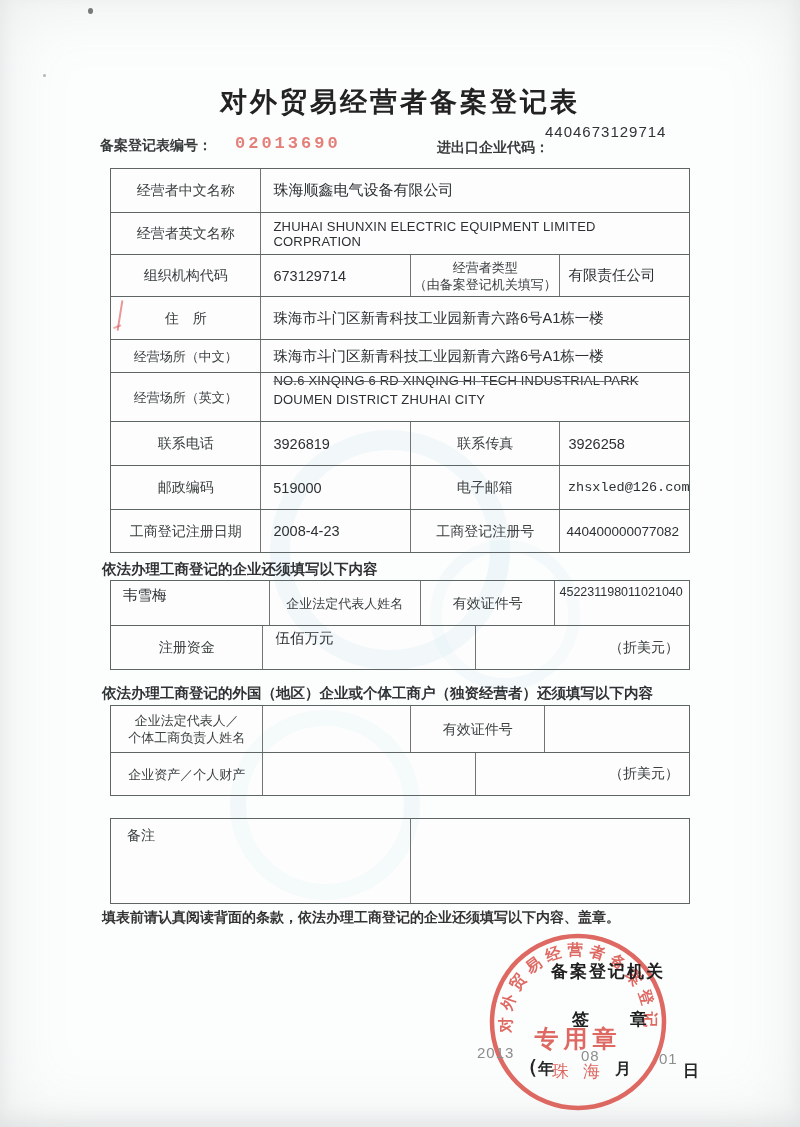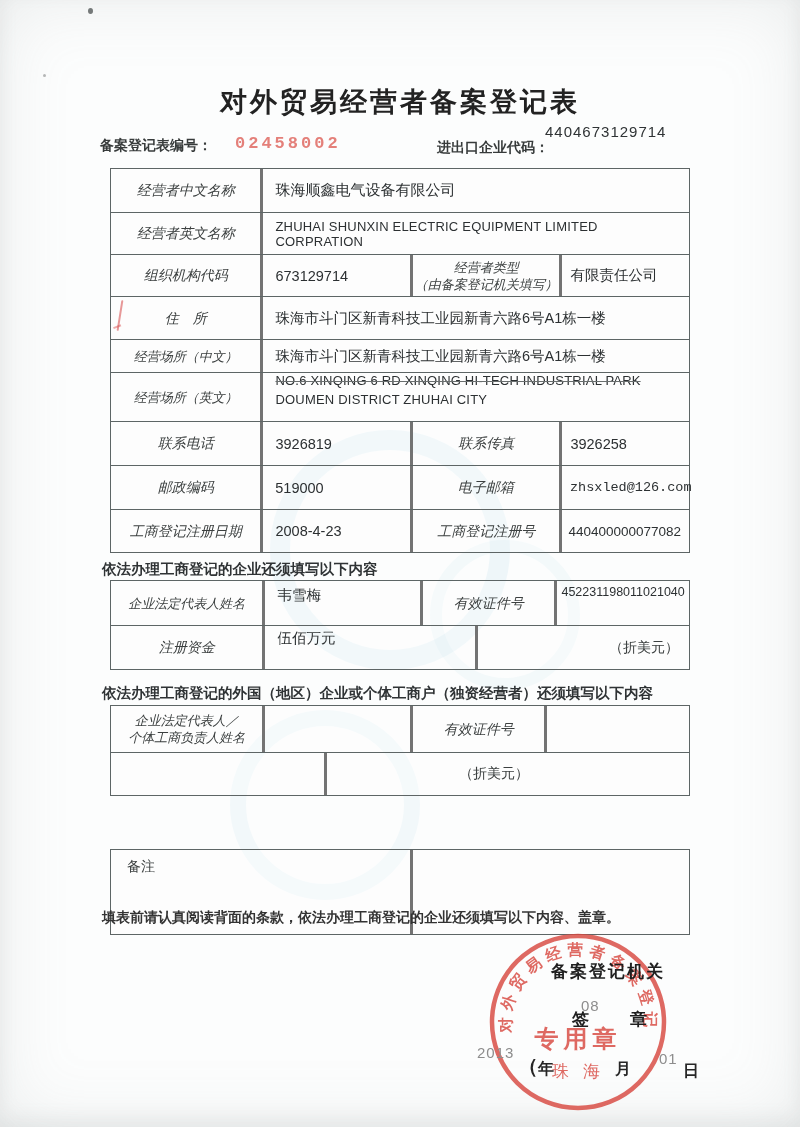--- a/index.html
+++ b/index.html
@@ -27,45 +27,45 @@
              font-family:"Liberation Mono","DejaVu Sans Mono",monospace;
              font-size:17px; font-weight:bold; letter-spacing:3px; color:#e4807a; }
   .ie-label { position:absolute; left:437px; top:139px; }
   .ie-code  { position:absolute; left:545px; top:123px; font-size:15px;
               letter-spacing:1px; color:#2f3335; }
 
   
   .tbl { position:absolute; left:110px; width:580px; border:1px solid #5d6565; background:rgba(255,255,255,.25); }
   .row { display:flex; border-top:1px solid #5d6565; }
   .row:first-child { border-top:none; }
-  .cell { border-left:3px solid #737373; overflow:visible; }
+  .cell { border-left:1px solid #737373; overflow:visible; }
   .cell:first-child { border-left:none; }
   .lab { display:flex; align-items:center; justify-content:center; text-align:center;
-         font-size:14px; color:#3c4040; line-height:17px;font-style:italic; }
+         font-size:14px; color:#3c4040; line-height:17px; }
   .lab-sm { font-size:13px; }
   .val { display:flex; align-items:center; padding:0 12px; font-size:14.5px; color:#2c3032; }
   .val-en { font-size:13px; letter-spacing:.2px; }
   .usd { justify-content:flex-end; padding-right:10px; font-size:14px; color:#3c4040; }
   .struck { text-decoration:line-through; text-decoration-thickness:1px; text-decoration-color:#6a6f6f; }
   .pull-up { margin-top:-15px; line-height:19px; }
 
   .sec-head { position:absolute; left:102px; font-size:14.5px; font-weight:bold; color:#2f3335; }
 
   .remarks-lab { padding:8px 0 0 16px; font-size:14px; color:#3c4040; }
 
   .foot-note { position:absolute; left:102px; top:909px; font-size:14px; font-weight:600; color:#333; }
 
   
   .authority { position:absolute; left:551px; top:960px; font-size:17px; font-weight:bold;
                letter-spacing:2px; color:#1f1f1f; z-index:3; }
   .sign { position:absolute; left:572px; top:1008px; font-size:17px; font-weight:bold;
           letter-spacing:12px; color:#1f1f1f; z-index:3; }
   .dt-num { position:absolute; font-size:15px; color:#8d8d8d; z-index:3; letter-spacing:1px; }
   .dt-y { left:477px; top:1044px;text-align:right; }
-  .dt-m { left:581px; top:997px; }
+  .dt-m { left:581px; top:1047px; }
   .dt-d { left:659px; top:1050px; }
   .dt-char { position:absolute; font-size:16px; font-weight:bold; color:#262626; z-index:3; }
   .dt-paren { left:518px; top:1053px; font-size:20px; }
   .dt-year  { left:538px; top:1059px; }
   .dt-month { left:615px; top:1059px; }
   .dt-day   { left:683px; top:1061px; }
 
   .stamp { position:absolute; left:486px; top:930px; z-index:2; opacity:.82; }
   .red-tick { position:absolute; left:119px; top:300px; width:2px; height:31px;
               background:rgba(214,70,70,.55); transform:rotate(9deg); border-radius:2px; }
@@ -79,21 +79,21 @@
 
   <div class="wm wm1"></div>
   <div class="wm wm2"></div>
   <div class="wm wm3"></div>
   <div class="speck" style="left:88px;top:8px;width:5px;height:6px;opacity:.75;"></div>
   <div class="speck" style="left:43px;top:74px;width:3px;height:3px;opacity:.4;"></div>
 
   <div class="title">对外贸易经营者备案登记表</div>
 
   <span class="hdr-label form-no-label">备案登记表编号：</span>
-  <span class="form-no">02458002</span>
+  <span class="form-no">02013690</span>
   <span class="hdr-label ie-label">进出口企业代码：</span>
   <span class="ie-code">4404673129714</span>
 
   <div class="tbl" style="top:168px;">
     <div class="row" style="height:43px;">
       <div class="cell lab" style="width:150px;">经营者中文名称</div>
       <div class="cell val" style="width:430px;font-size:15px;">珠海顺鑫电气设备有限公司</div>
     </div>
     <div class="row" style="height:42px;">
       <div class="cell lab" style="width:150px;">经营者英文名称</div>
@@ -141,22 +141,22 @@
       <div class="cell lab" style="width:150px;">工商登记注册日期</div>
       <div class="cell val" style="width:150px;">2008-4-23</div>
       <div class="cell lab" style="width:150px;">工商登记注册号</div>
       <div class="cell val" style="width:130px;padding:0 6px;font-size:13.5px;">440400000077082</div>
     </div>
   </div>
 
   <div class="sec-head" style="top:560px;">依法办理工商登记的企业还须填写以下内容</div>
   <div class="tbl" style="top:580px;">
     <div class="row" style="height:44px;">
+      <div class="cell val" style="width:158px;align-items:flex-start;padding-top:5px;">韦雪梅</div>
       <div class="cell lab lab-sm" style="width:152px;">企业法定代表人姓名</div>
-      <div class="cell val" style="width:158px;align-items:flex-start;padding-top:5px;">韦雪梅</div>
       <div class="cell lab" style="width:135px;">有效证件号</div>
       <div class="cell val" style="width:135px;padding:4px 4px 0;font-size:12.5px;align-items:flex-start;">452231198011021040</div>
     </div>
     <div class="row" style="height:44px;">
       <div class="cell lab" style="width:152px;">注册资金</div>
       <div class="cell val" style="width:213px;align-items:flex-start;padding-top:3px;">伍佰万元</div>
       <div class="cell val usd" style="width:215px;">（折美元）</div>
     </div>
   </div>
 
@@ -165,26 +165,27 @@
     <div class="row" style="height:46px;">
       <div class="cell lab lab-sm" style="width:152px;flex-direction:column;">
         <span>企业法定代表人／</span>
         <span>个体工商负责人姓名</span>
       </div>
       <div class="cell val" style="width:148px;"></div>
       <div class="cell lab" style="width:135px;">有效证件号</div>
       <div class="cell val" style="width:145px;"></div>
     </div>
     <div class="row" style="height:43px;">
+      <div class="cell lab lab-sm" style="width:152px;">企业资产／个人财产</div>
       <div class="cell val" style="width:213px;"></div>
       <div class="cell val usd" style="width:215px;">（折美元）</div>
     </div>
   </div>
 
-  <div class="tbl" style="top:818px;margin-top:31px;">
+  <div class="tbl" style="top:818px;">
     <div class="row" style="height:84px;">
       <div class="cell remarks-lab" style="width:300px;">备注</div>
       <div class="cell" style="width:280px;"></div>
     </div>
   </div>
 
   <div class="foot-note">填表前请认真阅读背面的条款，依法办理工商登记的企业还须填写以下内容、盖章。</div>
 
   <div class="red-tick"></div>
 

